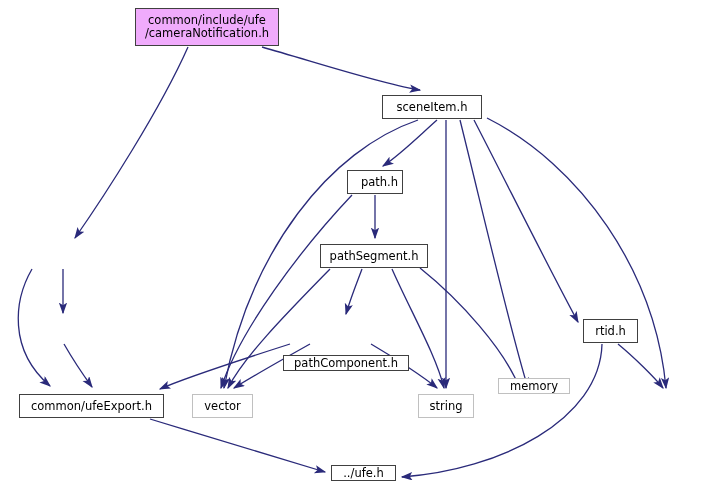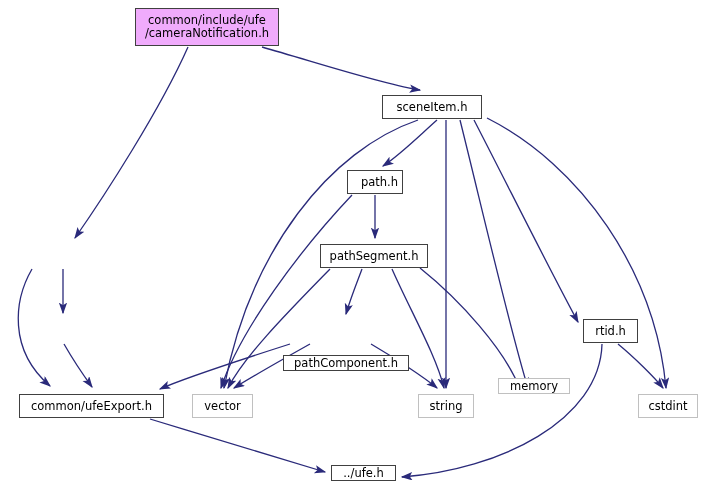--- a/index.html
+++ b/index.html
@@ -111,17 +111,16 @@
   <div class="node hdr" style="left:583px;top:319px;width:55px;height:24px;">rtid.h</div>
 
   <div class="node hdr" style="left:19px;top:394px;width:145px;height:24px;">common/ufeExport.h</div>
 
   <div class="node lib" style="left:192px;top:394px;width:61px;height:24px;">vector</div>
 
   <div class="node lib" style="left:418px;top:394px;width:56px;height:24px;">string</div>
 
   <div class="node lib" style="left:498px;top:378px;width:72px;height:16px;">memory</div>
 
-  <div class="node lib" style="left:638px;top:394px;width:60px;height:24px;">cstdint</div>
 
   <div class="node hdr" style="left:331px;top:465px;width:65px;height:16px;">../ufe.h</div>
 
 </div>
 
 </body></html>

